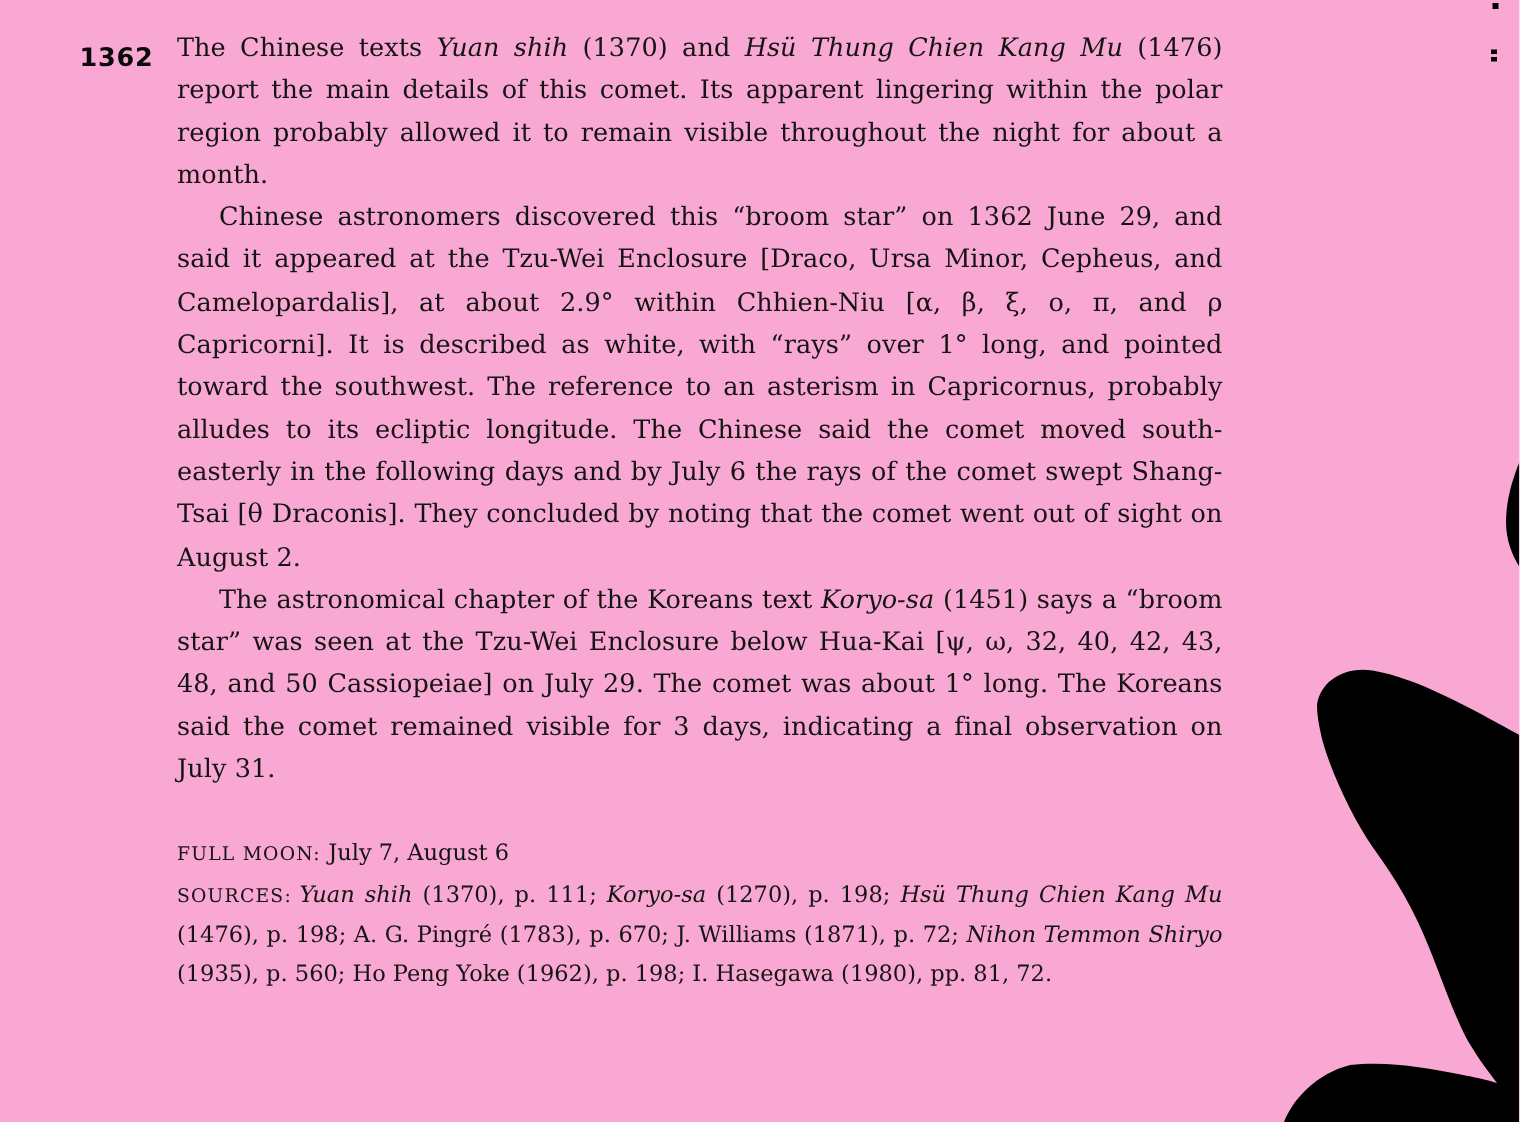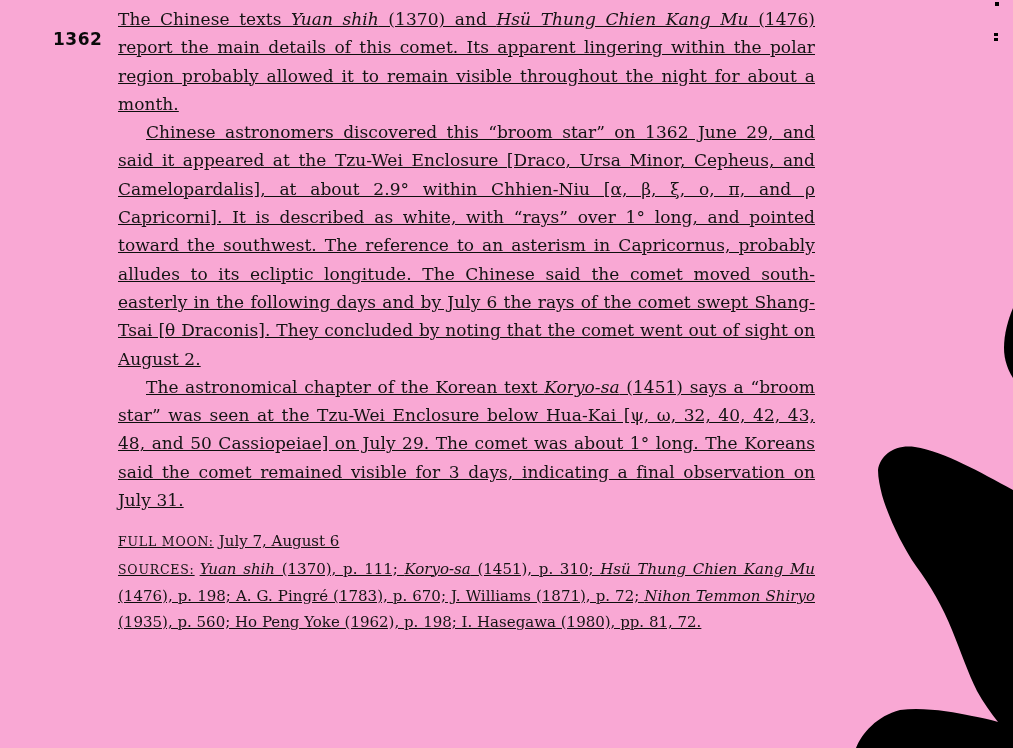--- a/index.html
+++ b/index.html
@@ -18,34 +18,33 @@
     top: 29px;
     font-family: "DejaVu Sans", "Liberation Sans", sans-serif;
     font-weight: bold;
     font-size: 17px;
     letter-spacing: 0.5px;
     color: #0a0a0a;
   }
   .text-column {
     position: absolute;
     left: 118px;
-    top: 5px;
+    top: 18px;
     width: 697px;
-    text-decoration: underline;
   }
   .para {
     margin: 0;
     font-size: 17px;
     line-height: 28.3px;
     text-align: justify;
     letter-spacing: 0.05px;
     color: #141414;
   }
   .para.indent { text-indent: 28px; }
-  .refs { margin-top: 14px; }
+  .refs { margin-top: 28px; }
   .ref-line {
     margin: 0;
     font-size: 15px;
     line-height: 26.2px;
     text-align: justify;
     color: #141414;
   }
   .sc {
     font-size: 12.5px;
     letter-spacing: 0.8px;
@@ -62,25 +61,25 @@
 </head>
 <body>
 
 <div class="page">
 
   <div class="entry-number">1362</div>
 
   <div class="text-column">
     <p class="para"><span>The Chinese texts </span><i>Yuan shih</i><span> (1370) and </span><i>Hsü Thung Chien Kang Mu</i><span> (1476) report the main details of this comet. Its apparent lingering within the polar region probably allowed it to remain visible throughout the night for about a month.</span></p>
     <p class="para indent"><span>Chinese astronomers discovered this “broom star” on 1362 June 29, and said it appeared at the Tzu-Wei Enclosure [Draco, Ursa Minor, Cepheus, and Camelopardalis], at about 2.9° within Chhien-Niu [α, β, ξ, ο, π, and ρ Capricorni]. It is described as white, with “rays” over 1° long, and pointed toward the southwest. The reference to an asterism in Capricornus, probably alludes to its ecliptic longitude. The Chinese said the comet moved south-easterly in the following days and by July 6 the rays of the comet swept Shang-Tsai [θ Draconis]. They concluded by noting that the comet went out of sight on August 2.</span></p>
-    <p class="para indent"><span>The astronomical chapter of the Korean text </span><i>Koryo-sa</i><span> (1451) says a “broom star” was seen at the Tzu-Wei Enclosure below Hua-Kai [ψ, ω, 32, 40, 42, 43, 48, and 50 Cassiopeiae] on July 29. The comet was about 1° long. The Koreans said the comet remained visible for 3 days, indicating a final observation on July 31.</span></p>
+    <p class="para indent"><span>The astronomical chapter of the Koreans text </span><i>Koryo-sa</i><span> (1451) says a “broom star” was seen at the Tzu-Wei Enclosure below Hua-Kai [ψ, ω, 32, 40, 42, 43, 48, and 50 Cassiopeiae] on July 29. The comet was about 1° long. The Koreans said the comet remained visible for 3 days, indicating a final observation on July 31.</span></p>
 
     <div class="refs">
       <p class="ref-line"><span class="sc">FULL MOON:</span><span>July 7, August 6</span></p>
-      <p class="ref-line"><span class="sc">SOURCES:</span><span><i>Yuan shih</i><span> (1370), p. 111; </span><i>Koryo-sa</i><span> (1451), p. 310; </span><i>Hsü Thung Chien Kang Mu</i><span> (1476), p. 198; A. G. Pingré (1783), p. 670; J. Williams (1871), p. 72; </span><i>Nihon Temmon Shiryo</i><span> (1935), p. 560; Ho Peng Yoke (1962), p. 198; I. Hasegawa (1980), pp. 81, 72.</span></span></p>
+      <p class="ref-line"><span class="sc">SOURCES:</span><span><i>Yuan shih</i><span> (1370), p. 111; </span><i>Koryo-sa</i><span> (1270), p. 198; </span><i>Hsü Thung Chien Kang Mu</i><span> (1476), p. 198; A. G. Pingré (1783), p. 670; J. Williams (1871), p. 72; </span><i>Nihon Temmon Shiryo</i><span> (1935), p. 560; Ho Peng Yoke (1962), p. 198; I. Hasegawa (1980), pp. 81, 72.</span></span></p>
     </div>
   </div>
 
   <svg class="artifact-layer" viewBox="0 0 1013 748">
 
     <path d="M 878 470
              C 880 455 895 444 915 447
              C 945 452 980 472 1013 490
              L 1013 748 L 856 748
              C 862 733 877 716 900 710

